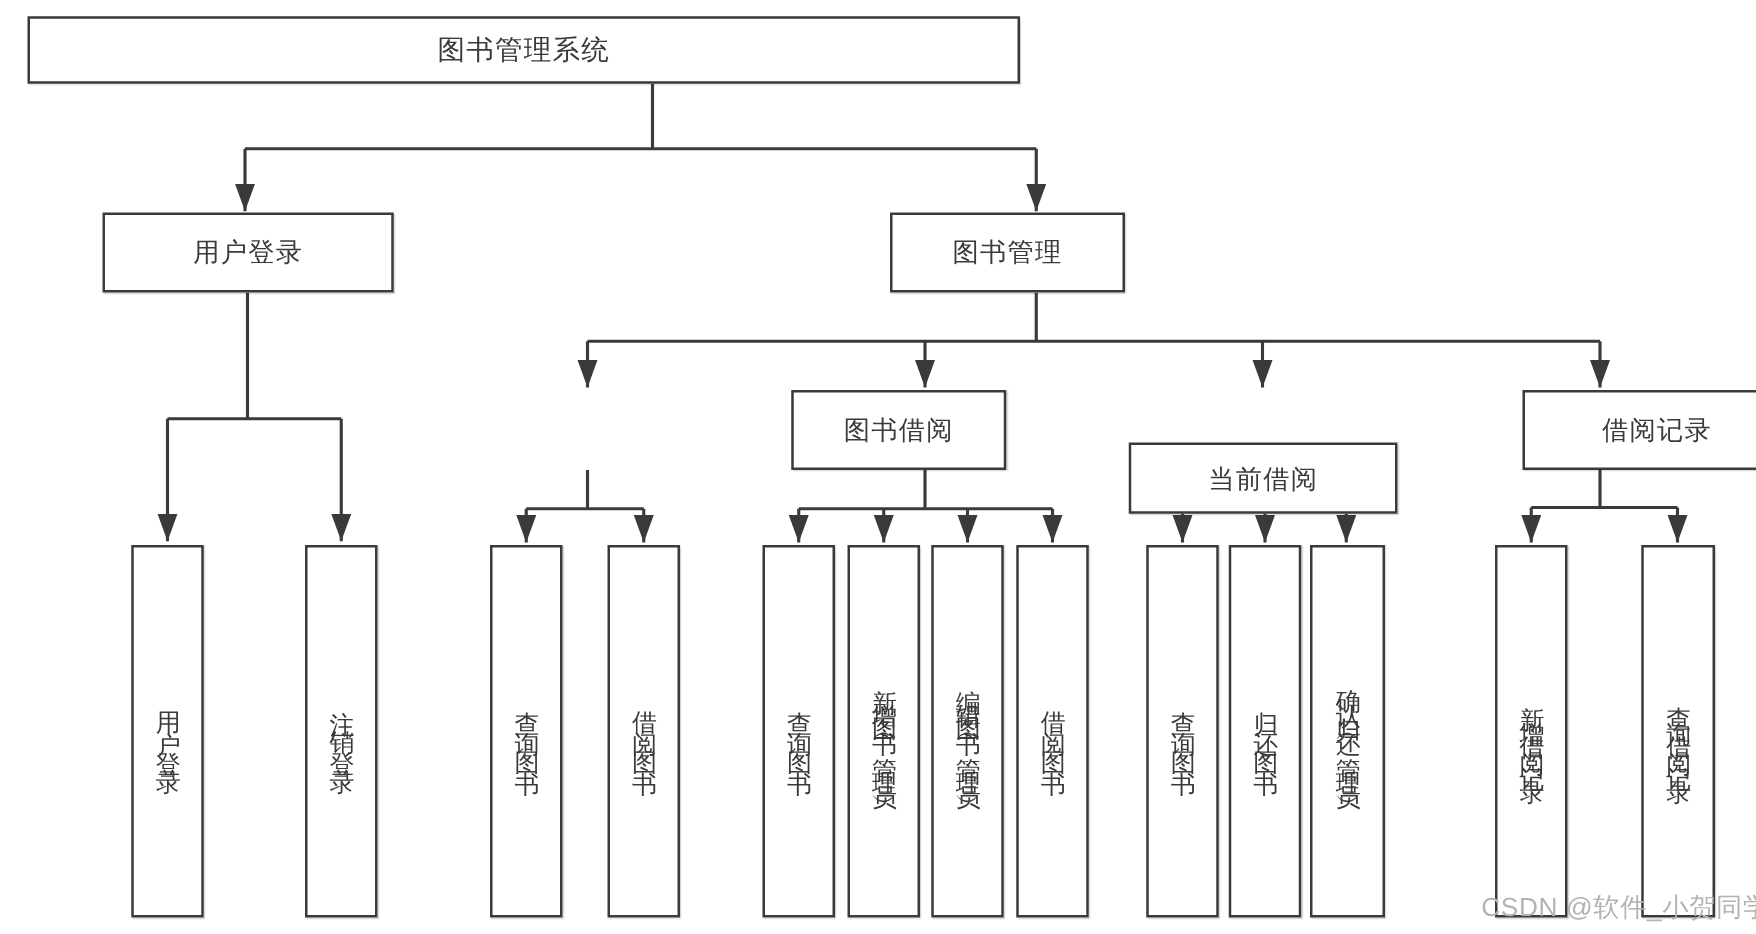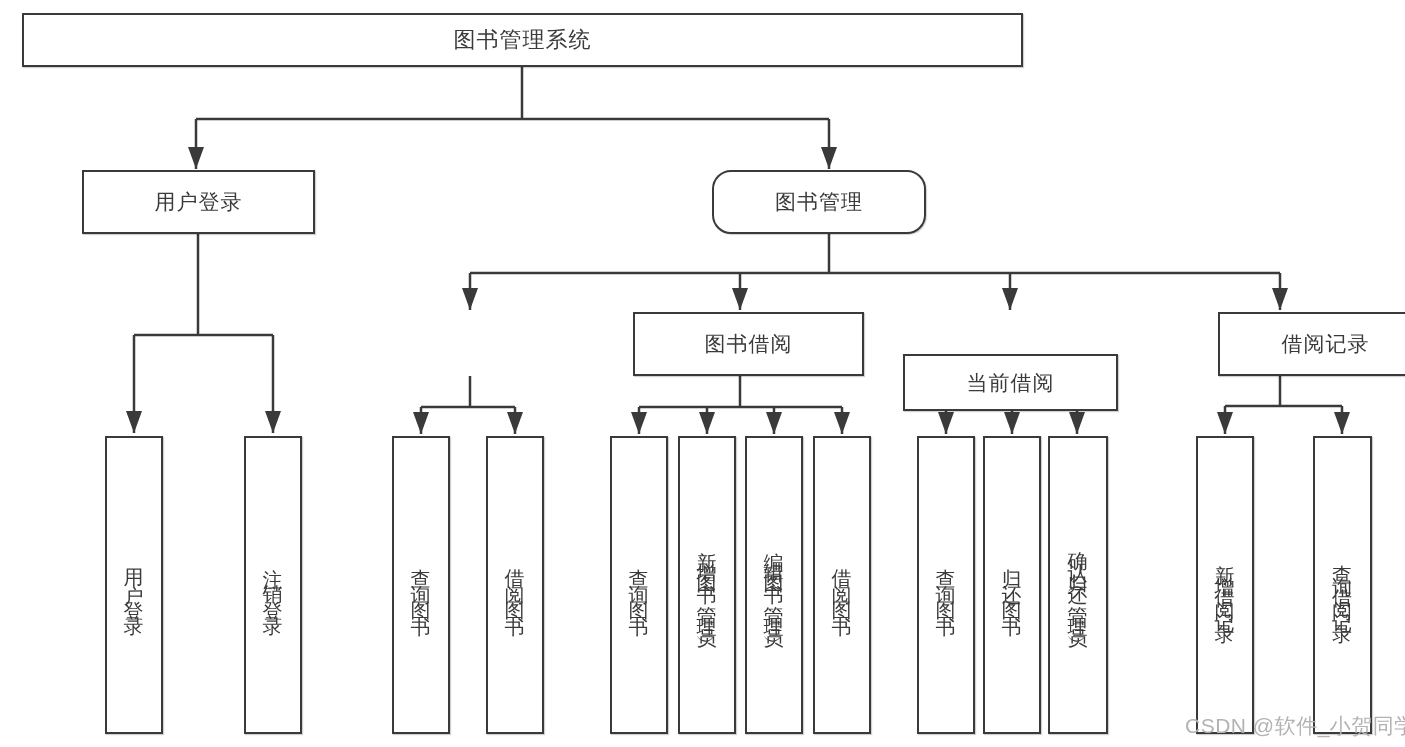--- a/index.html
+++ b/index.html
@@ -63,32 +63,32 @@
       <path d="M774 407 V434"></path>
       <path d="M842 407 V434"></path>
       <path d="M946 407 V434"></path>
       <path d="M1012 407 V434"></path>
       <path d="M1077 407 V434"></path>
       <path d="M1225 406 V434"></path>
       <path d="M1342 406 V434"></path>
     </g>
   </svg>
 
-  <div class="node hbox root" style="left:22px;top:13px;width:1001px;height:54px;">
+  <div class="node hbox root" style="left:22px;top:13px;width:794px;height:54px;">
     <span>图书管理系统</span>
   </div>
 
   <div class="node hbox" style="left:82px;top:170px;width:233px;height:64px;">
     <span>用户登录</span>
   </div>
-  <div class="node hbox" style="left:712px;top:170px;width:214px;height:64px;border-radius:19px;">
+  <div class="node hbox" style="left:712px;top:170px;width:188px;height:64px;">
     <span>图书管理</span>
   </div>
 
-  <div class="node hbox" style="left:633px;top:312px;width:231px;height:64px;">
+  <div class="node hbox" style="left:633px;top:312px;width:172px;height:64px;">
     <span>图书借阅</span>
   </div>
   <div class="node hbox" style="left:903px;top:312px;width:215px;height:57px;margin-top:42px;">
     <span>当前借阅</span>
   </div>
   <div class="node hbox" style="left:1173px;top:312px;width:215px;height:64px;margin-left:45px;">
     <span>借阅记录</span>
   </div>
 
   <div class="node leaf" style="left:105px;top:436px;width:58px;height:298px;">

